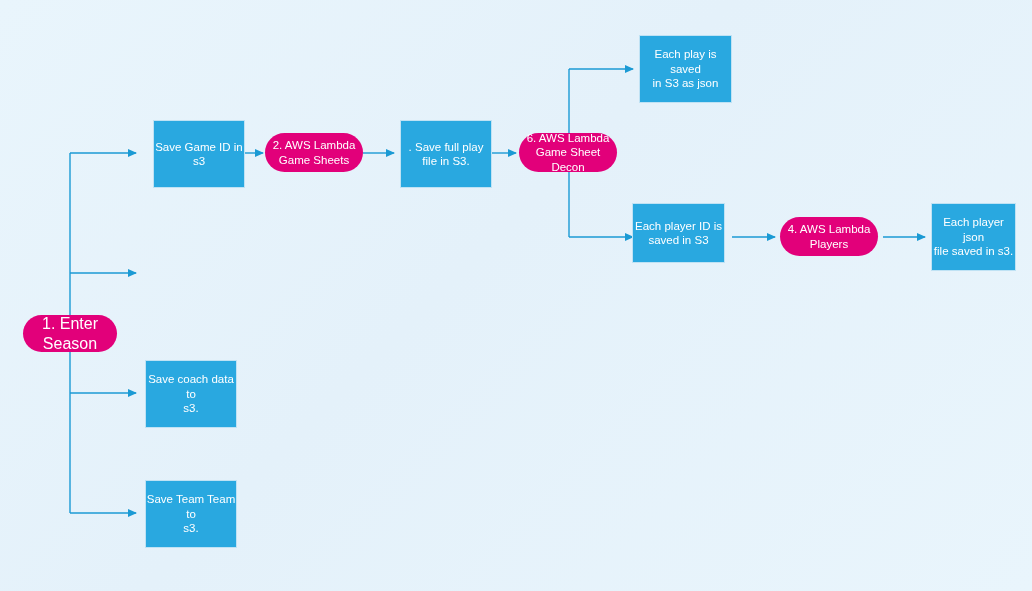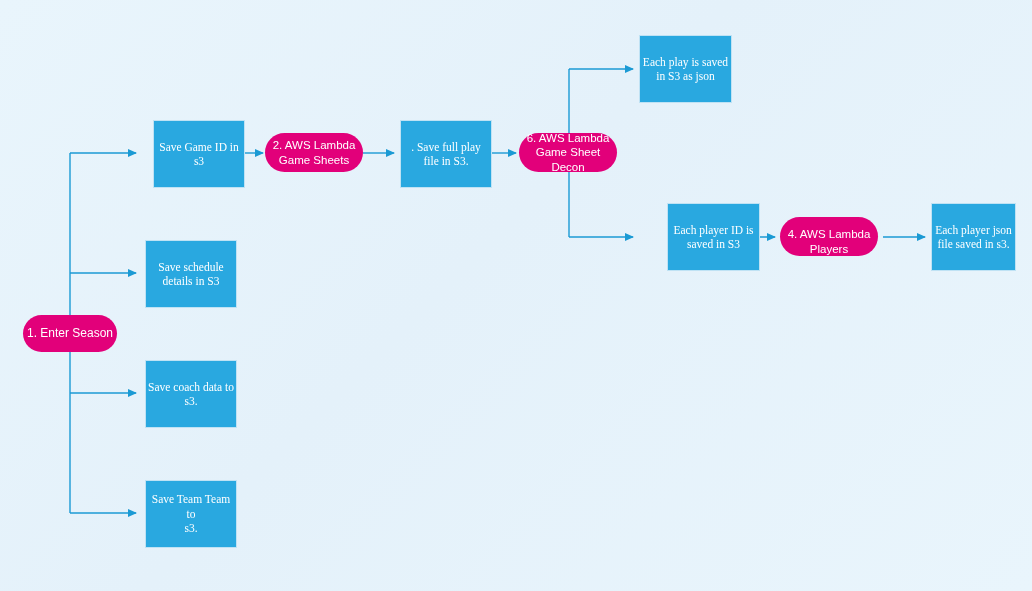--- a/index.html
+++ b/index.html
@@ -50,26 +50,25 @@
     overflow: visible;
   }
   .node.lambda .lbl {
     display: block;
     width: 116px;
   }
   .node.process .lbl {
     display: block;
     width: 108px;
     margin: 12px auto;
-    font-family: Liberation Serif, serif;
   }
   .node.start {
     background: #e2007a;
     border-radius: 999px;
-    font-size: 12px;
+    font-size: 16px;
   }
 </style>
 </head>
 <body>
 
 <div id="canvas">
 
   <svg id="edges" viewBox="0 0 1032 591" width="1032" height="591" xmlns="http://www.w3.org/2000/svg">
     <defs>
       <marker id="arrow" markerWidth="9" markerHeight="9" refX="8" refY="4.5" orient="auto" markerUnits="userSpaceOnUse">
@@ -104,24 +103,20 @@
 
   <div class="node start" style="left:23px; top:315px; width:94px; height:37px;">
     <span class="lbl">1.  Enter Season</span>
   </div>
 
   <div class="node process" style="left:153px; top:120px; width:92px; height:68px;">
     <span class="lbl">Save Game ID  in
 s3</span>
   </div>
 
-  <div class="node process" style="left:145px; top:240px; width:92px; height:68px;">
-    <span class="lbl">Save schedule
-details in S3</span>
-  </div>
 
   <div class="node process" style="left:145px; top:360px; width:92px; height:68px;justify-content:center;">
     <span class="lbl">Save coach data to
 s3.</span>
   </div>
 
   <div class="node process" style="left:145px; top:480px; width:92px; height:68px;">
     <span class="lbl">Save Team Team to
 s3.</span>
   </div>
@@ -139,26 +134,26 @@
   <div class="node lambda" style="left:519px; top:133px; width:98px; height:39px;">
     <span class="lbl">6.  AWS Lambda
 Game Sheet Decon</span>
   </div>
 
   <div class="node process" style="left:639px; top:35px; width:93px; height:68px;">
     <span class="lbl">Each play is saved
 in S3 as json</span>
   </div>
 
-  <div class="node process" style="left:667px; top:203px; width:93px; height:68px;">
+  <div class="node process" style="left:632px; top:203px; width:93px; height:60px;">
     <span class="lbl">Each player ID is
 saved in S3</span>
   </div>
 
-  <div class="node lambda" style="left:780px; top:217px; width:98px; height:39px;align-items:flex-end;">
+  <div class="node lambda" style="left:780px; top:217px; width:98px; height:39px;">
     <span class="lbl">4. AWS Lambda
 Players</span>
   </div>
 
   <div class="node process" style="left:931px; top:203px; width:85px; height:68px;">
     <span class="lbl">Each player json
 file saved in s3.</span>
   </div>
 
 </div>

